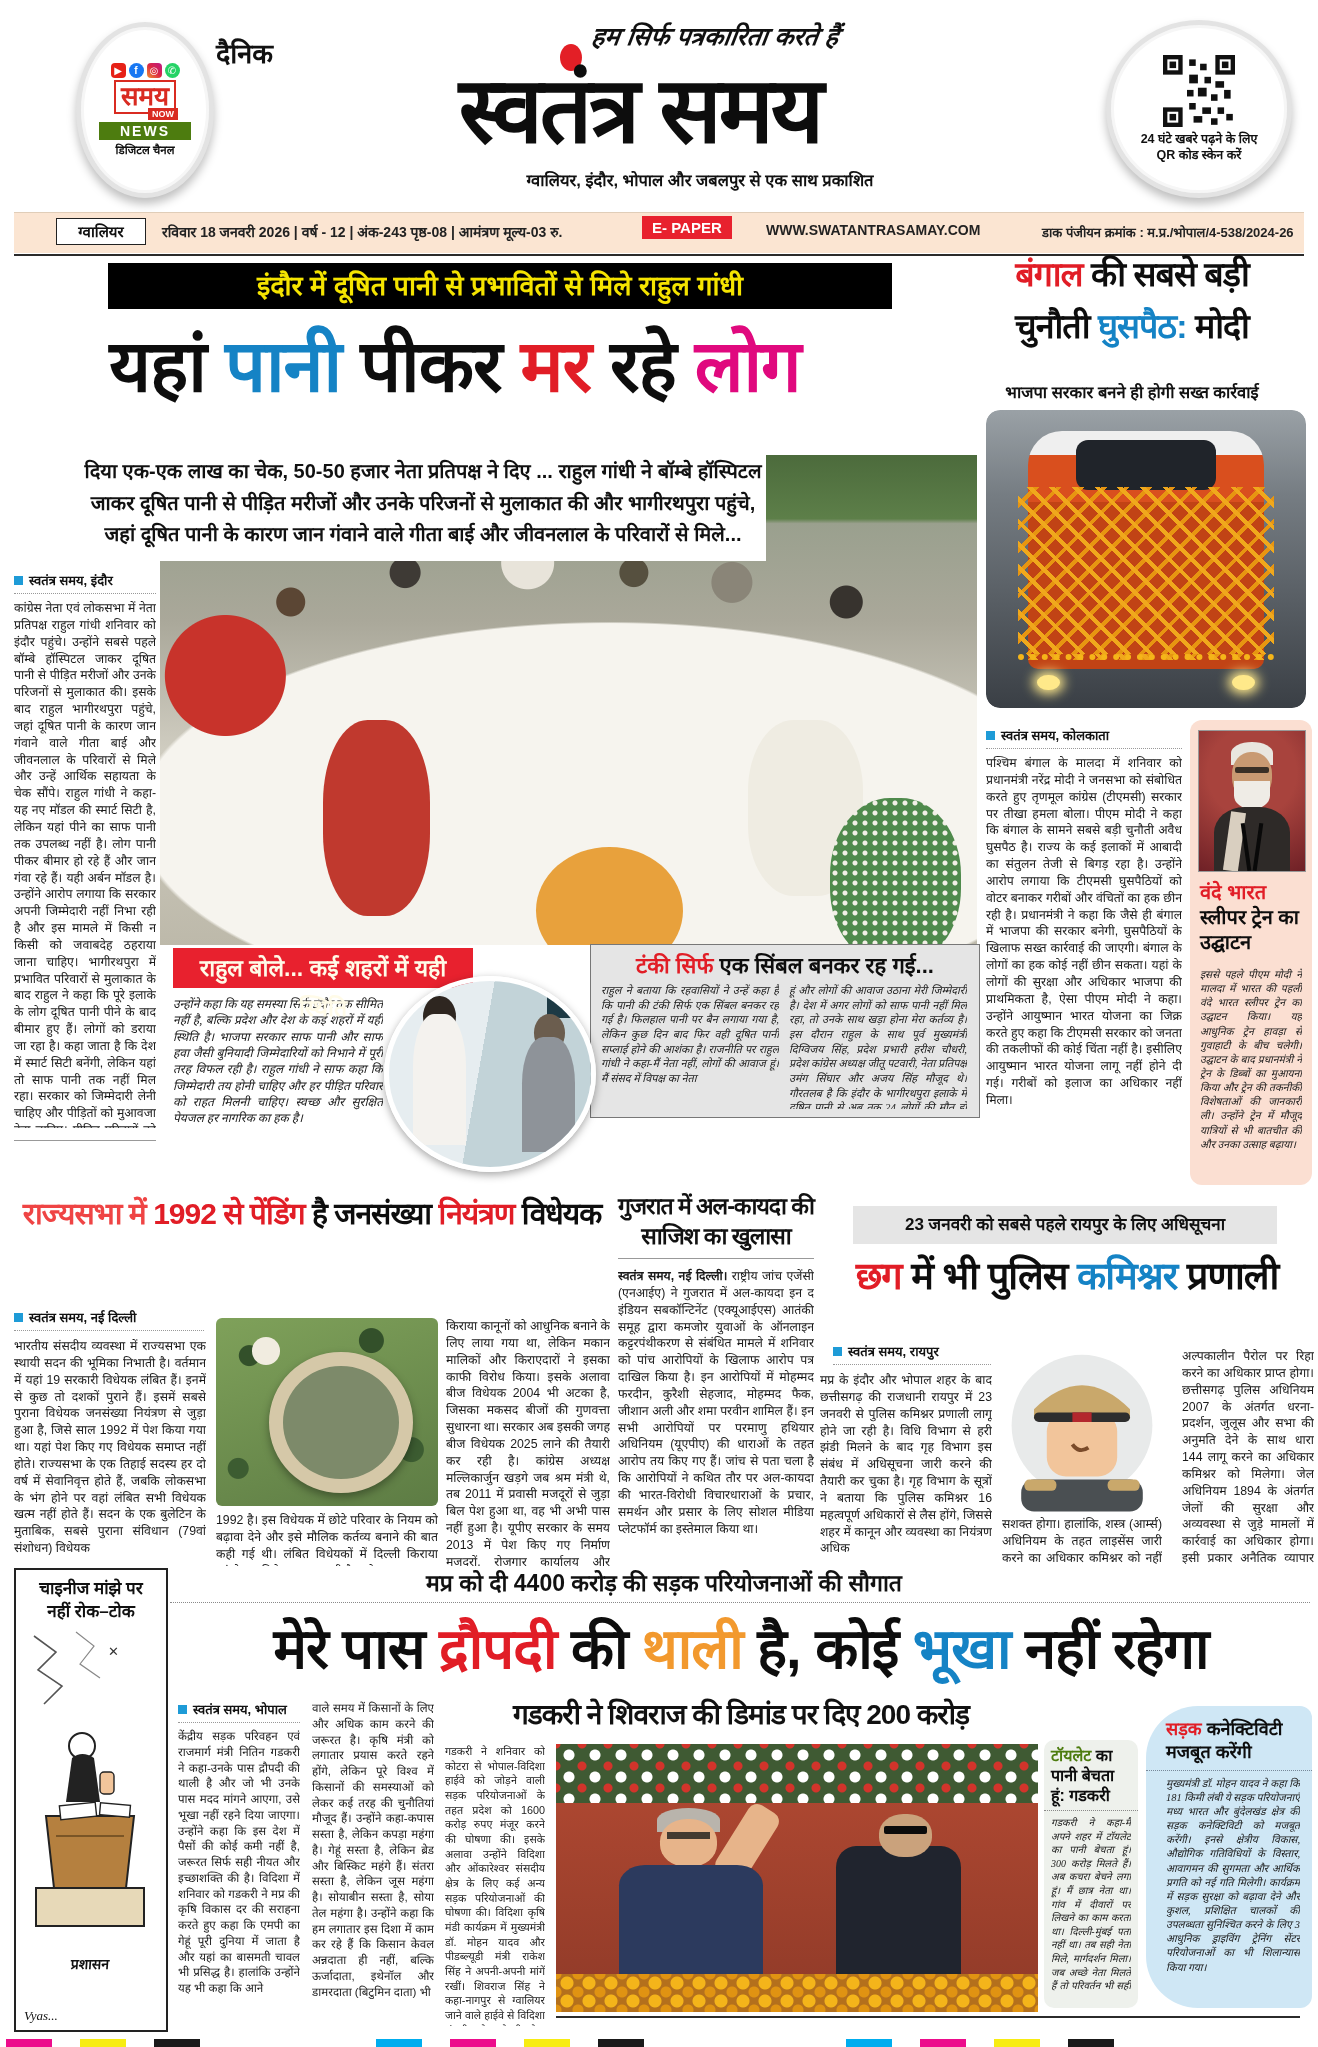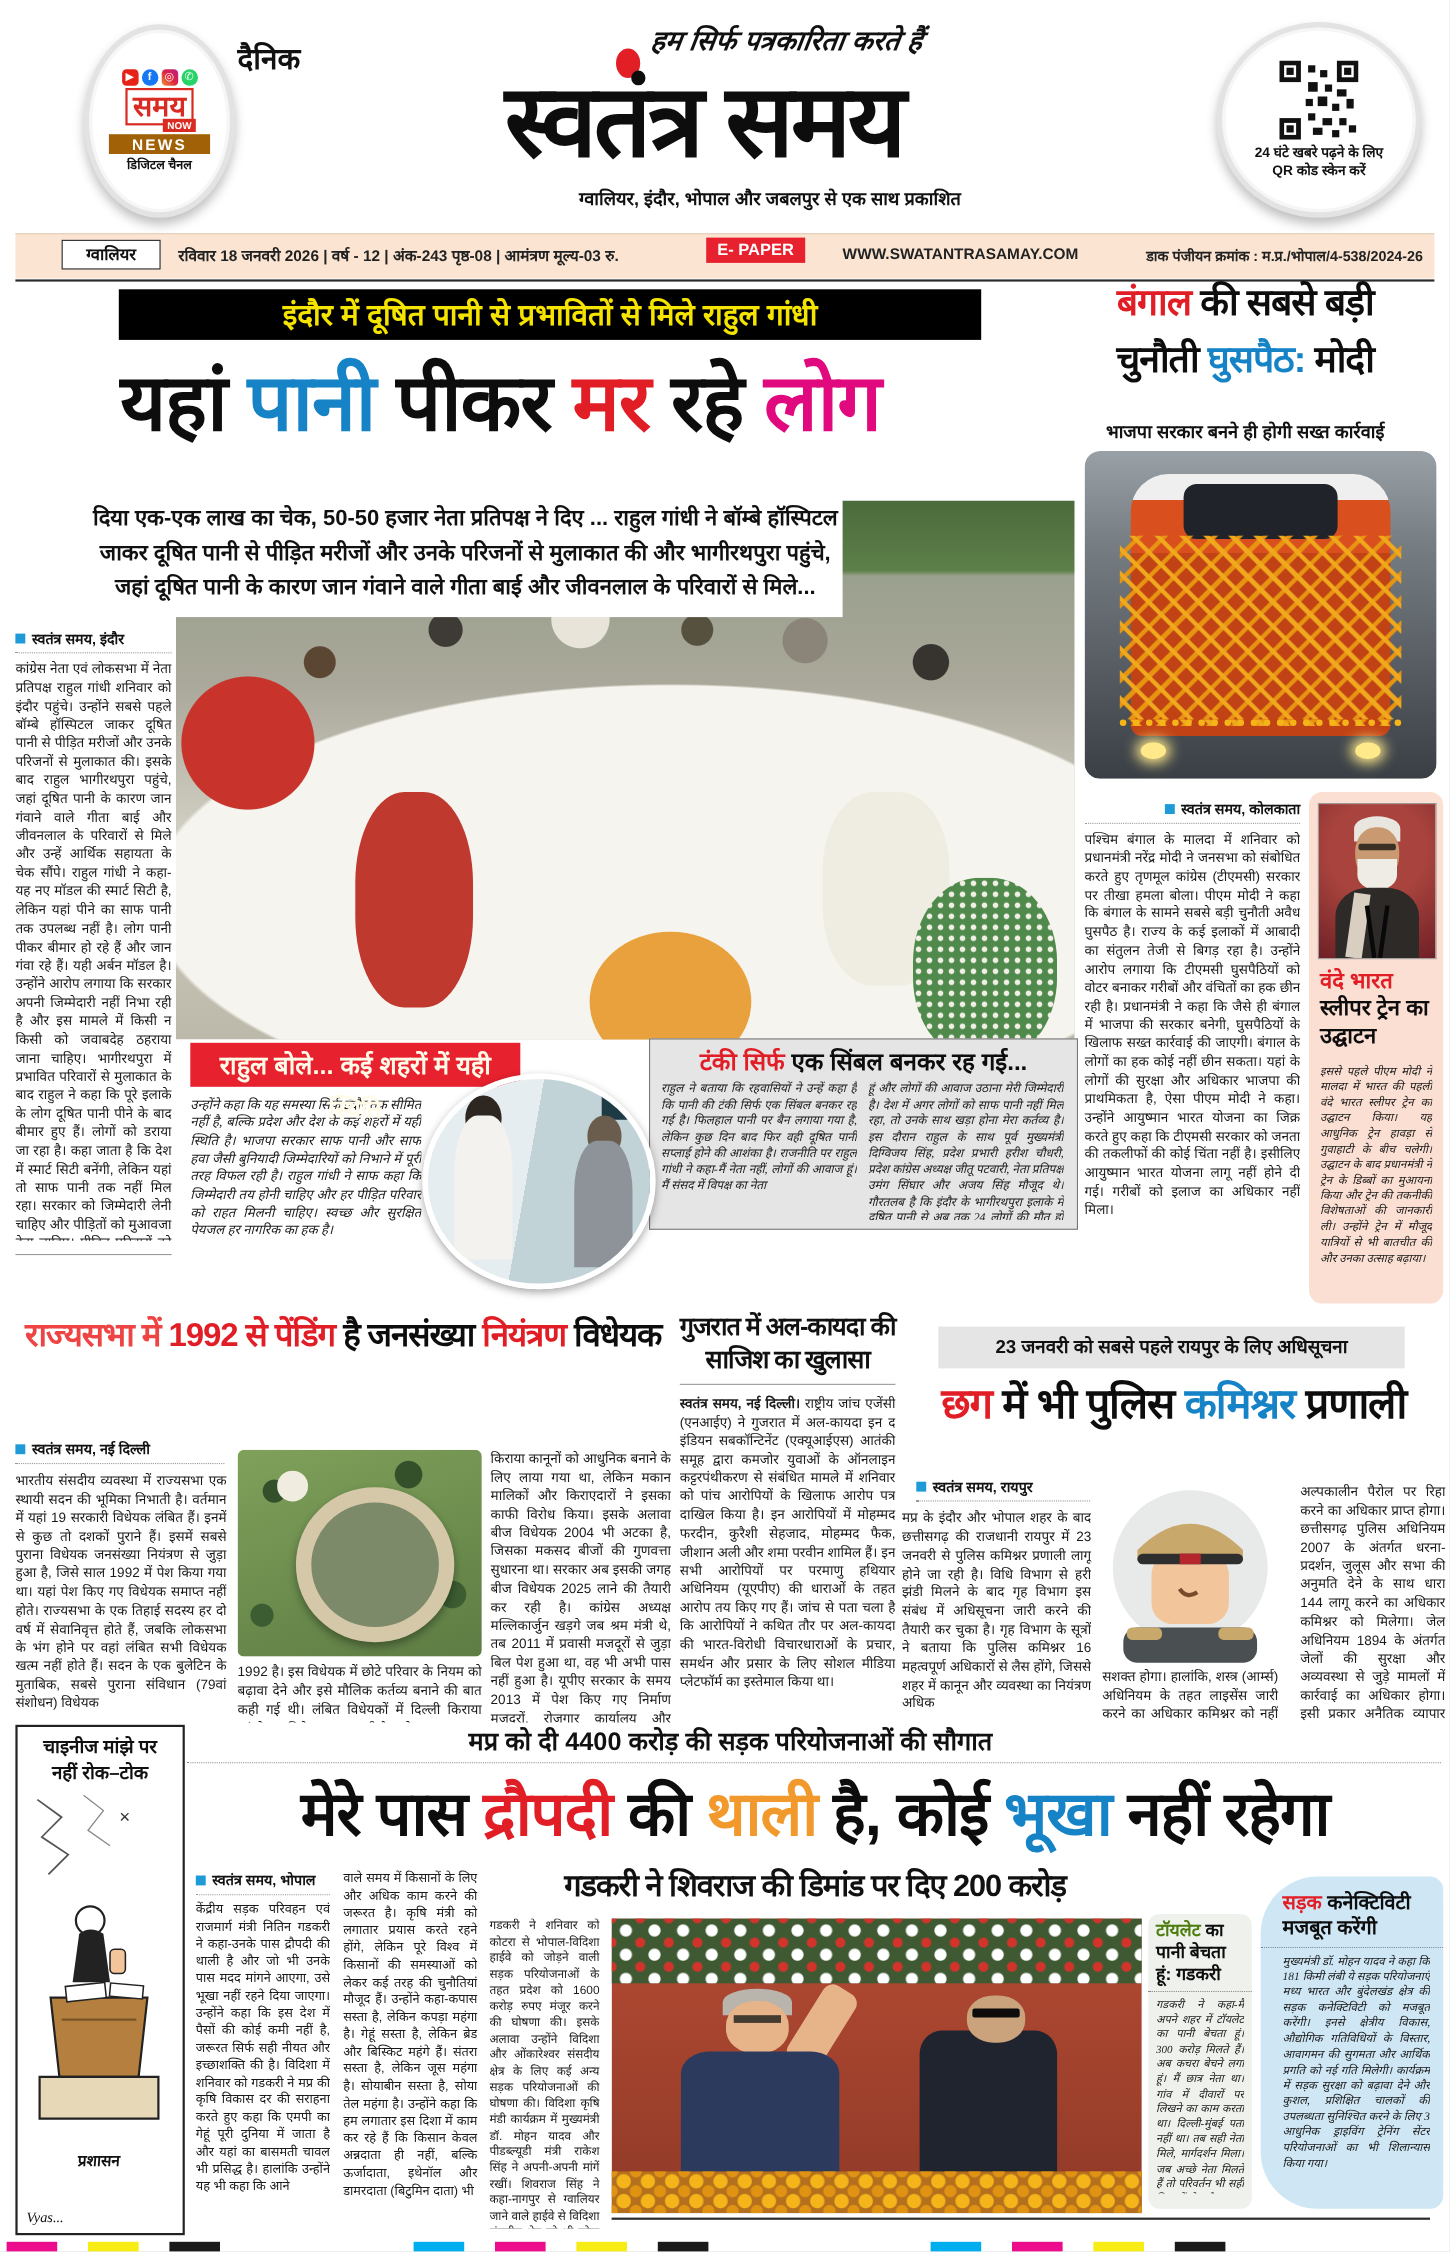--- a/index.html
+++ b/index.html
@@ -17,21 +17,21 @@
   .badge{border-radius:50%;background:#fff;border:5px solid #e3e3e3;box-shadow:0 6px 10px rgba(0,0,0,.25), inset 0 0 0 3px #f6f6f6;}
   .logo-inner{width:100%;height:100%;display:flex;flex-direction:column;align-items:center;justify-content:center;gap:2px;}
   .soc{display:flex;gap:3px;}
   .soc span{width:15px;height:15px;border-radius:4px;color:#fff;font-size:10px;line-height:15px;text-align:center;display:inline-block;}
   .soc .yt{background:#e62117;border-radius:4px;}
   .soc .fb{background:#1877f2;border-radius:50%;font-weight:bold;}
   .soc .ig{background:linear-gradient(45deg,#f09433,#dc2743,#bc1888);}
   .soc .wa{background:#25d366;border-radius:50%;}
   .logo-samay{color:#d92b21;border:2px solid #d92b21;font-weight:900;font-size:26px;padding:0 5px;position:relative;line-height:1.15;}
   .logo-now{position:absolute;right:-4px;bottom:-8px;background:#d92b21;color:#fff;font-size:9px;font-weight:bold;padding:1px 4px;}
-  .logo-news{background:#a16207;color:#fff;font-weight:bold;font-size:14px;letter-spacing:2px;padding:1px 21px;margin-top:6px;}
+  .logo-news{background:#4d7c0f;color:#fff;font-weight:bold;font-size:14px;letter-spacing:2px;padding:1px 21px;margin-top:6px;}
   .logo-ch{font-size:11.5px;font-weight:bold;}
   .masthead{font-weight:900;letter-spacing:-3px;color:#0d0d0d;}
   .tagline{font-weight:bold;font-style:italic;transform:skewX(-8deg);}
   .qr-cap{font-size:12.5px;font-weight:bold;line-height:1.25;}
   
   .datebar{background:#fbe5d2;border-top:1px solid #e0cdb8;}
   .d-item{font-size:14px;font-weight:bold;color:#222;}
   .epaper{background:#e8212e;color:#fff;font-weight:bold;font-size:15px;padding:3px 10px;}
   .edition{background:#fff;border:1px solid #222;font-size:15px;font-weight:bold;text-align:center;}
   
@@ -225,21 +225,21 @@
   <div class="abs ph" style="left:986px;top:410px;width:320px;height:298px;border-radius:14px;">
     <div class="train-bg">
       <div class="train-nose"></div>
       <div class="train-glass"></div>
       <div class="train-net"></div>
       <div class="train-light" style="left:16%;"></div>
       <div class="train-light" style="right:16%;"></div>
     </div>
   </div>
 
-  <div class="abs byline" style="left:986px;top:726px;width:196px;text-align:right;"><span class="sq"></span><span>स्वतंत्र समय, कोलकाता</span></div>
+  <div class="abs byline" style="left:986px;top:726px;width:196px;"><span class="sq"></span><span>स्वतंत्र समय, कोलकाता</span></div>
   <div class="abs body-txt" style="left:986px;top:755px;width:196px;height:428px;">पश्चिम बंगाल के मालदा में शनिवार को प्रधानमंत्री नरेंद्र मोदी ने जनसभा को संबोधित करते हुए तृणमूल कांग्रेस (टीएमसी) सरकार पर तीखा हमला बोला। पीएम मोदी ने कहा कि बंगाल के सामने सबसे बड़ी चुनौती अवैध घुसपैठ है। राज्य के कई इलाकों में आबादी का संतुलन तेजी से बिगड़ रहा है। उन्होंने आरोप लगाया कि टीएमसी घुसपैठियों को वोटर बनाकर गरीबों और वंचितों का हक छीन रही है। प्रधानमंत्री ने कहा कि जैसे ही बंगाल में भाजपा की सरकार बनेगी, घुसपैठियों के खिलाफ सख्त कार्रवाई की जाएगी। बंगाल के लोगों का हक कोई नहीं छीन सकता। यहां के लोगों की सुरक्षा और अधिकार भाजपा की प्राथमिकता है, ऐसा पीएम मोदी ने कहा। उन्होंने आयुष्मान भारत योजना का जिक्र करते हुए कहा कि टीएमसी सरकार को जनता की तकलीफों की कोई चिंता नहीं है। इसीलिए आयुष्मान भारत योजना लागू नहीं होने दी गई। गरीबों को इलाज का अधिकार नहीं मिला।</div>
 
   <div class="abs vande-box" style="left:1190px;top:720px;width:122px;height:465px;">
     <div class="abs ph" style="left:8px;top:10px;width:106px;height:140px;border:1px solid #999;">
       <div class="modi-bg">
         <div class="modi-hair"></div>
         <div class="modi-face"></div>
         <div class="modi-glasses"></div>
         <div class="modi-beard"></div>
         <div class="modi-shawl"></div>

